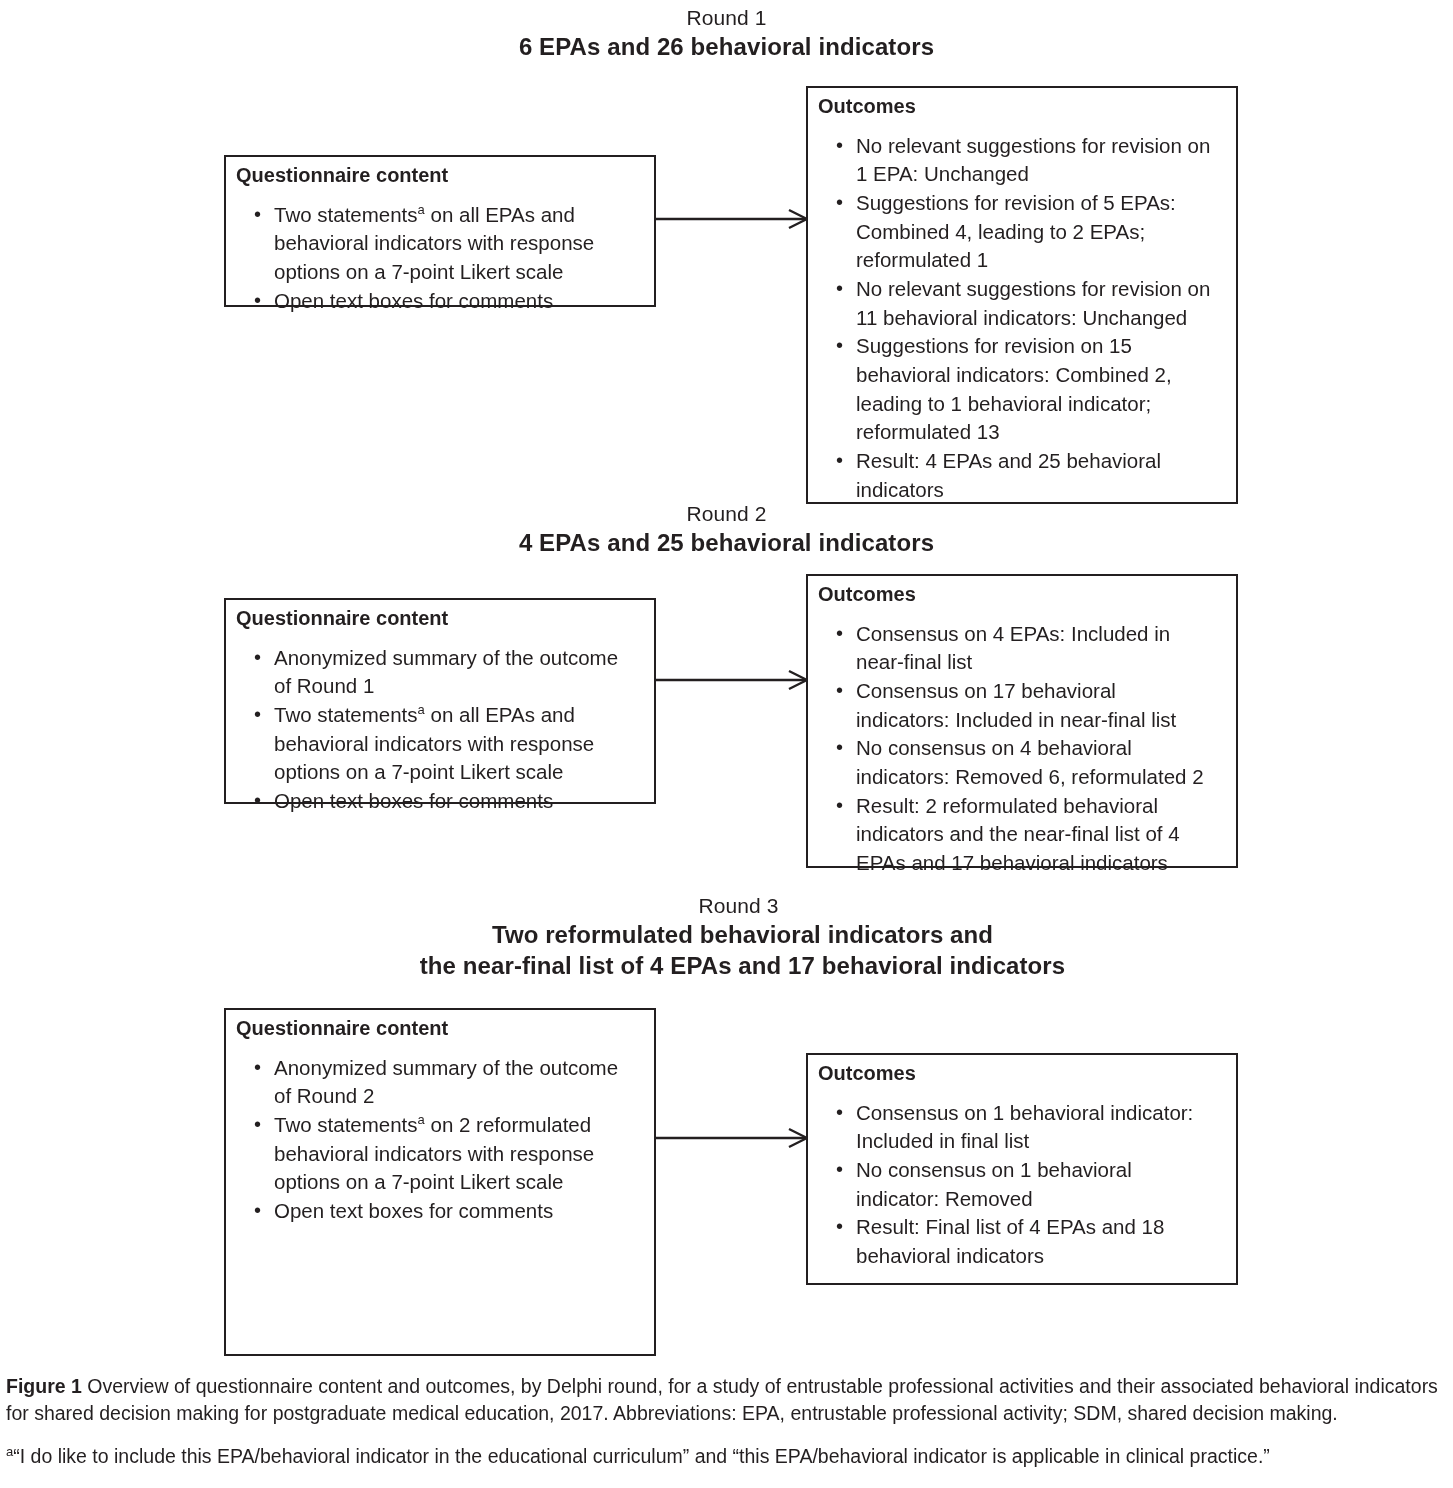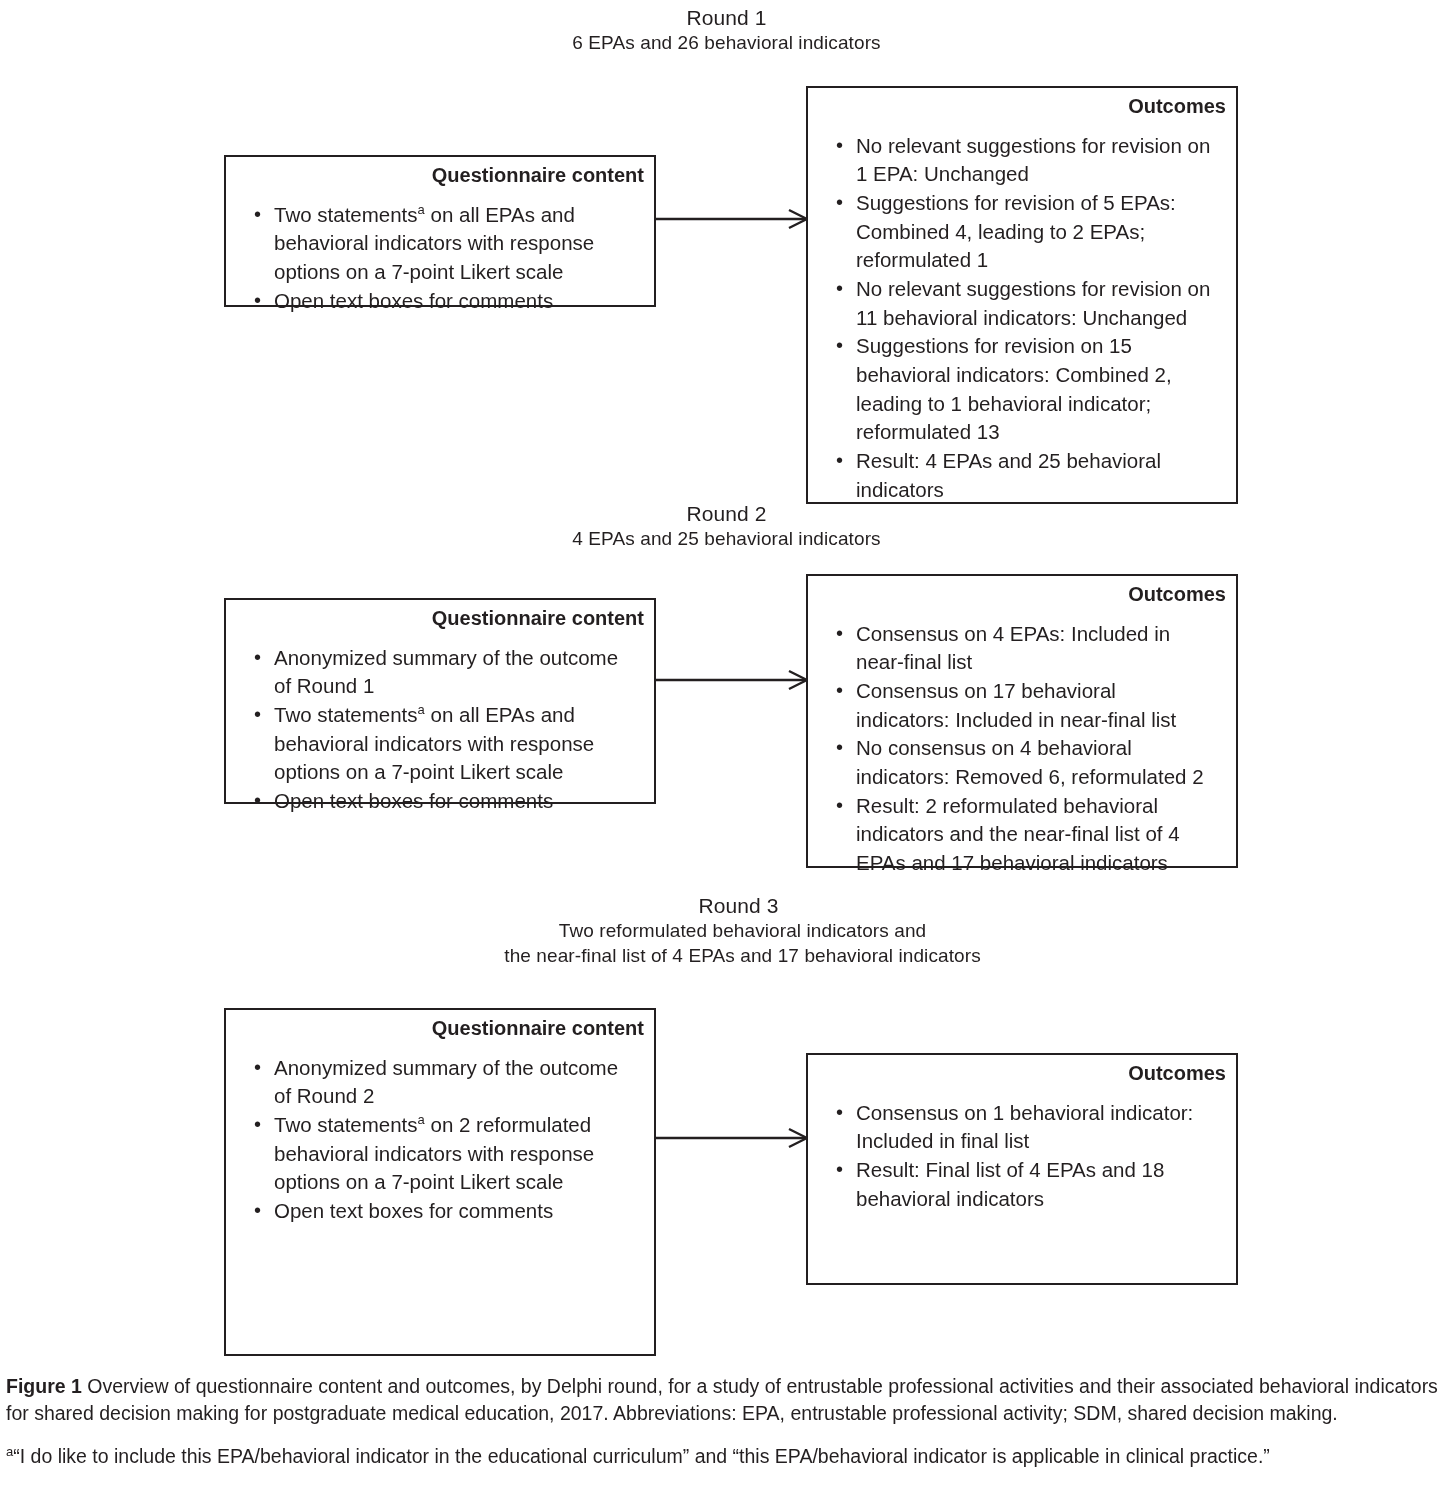--- a/index.html
+++ b/index.html
@@ -27,22 +27,22 @@
     width: 1453px;
     text-align: center;
     line-height: 1.30;
   }
   .round-title {
     font-weight: normal;
     font-size: 21px;
     letter-spacing: 0.1px;
   }
   .round-sub {
-    font-weight: normal;
-    font-size: 19px;
+    font-weight: bold;
+    font-size: 24px;
     letter-spacing: 0.1px;
   }
   #round1-header { top: 4px; }
   #round2-header { top: 500px; }
   #round3-header { top: 892px; margin-left: 12px; }
 
   
   .round-sub-block {
     display: block;
     padding-left: 8px;
@@ -50,21 +50,21 @@
 
   
   .box {
     position: absolute;
     border: 2.5px solid #231f20;
     background: #ffffff;
     box-sizing: border-box;
     padding: 6px 10px 8px 10px;
   }
   .box-title {
-    text-align: right;
+    text-align: left;
     font-weight: bold;
     font-size: 20px;
     line-height: 1.28;
     margin-bottom: 1px;
   }
   ul.box-list {
     list-style: none;
     margin: 12px;
     padding: 0;
   }
@@ -221,20 +221,21 @@
     <svg width="154" height="24" viewBox="0 0 154 24" aria-hidden="true">
       <line x1="0" y1="12" x2="150" y2="12" stroke="#231f20" stroke-width="2.4"></line>
       <polyline points="134,3 152,12 134,21" fill="none" stroke="#231f20" stroke-width="2.4"></polyline>
     </svg>
   </div>
 
   <div class="box" id="o-box-3">
     <div class="box-title">Outcomes</div>
     <ul class="box-list">
       <li>Consensus on 1 behavioral indicator: Included in final list</li>
+      <li>No consensus on 1 behavioral indicator: Removed</li>
       <li>Result: Final list of 4 EPAs and 18 behavioral indicators</li>
     </ul>
   </div>
 
   <div class="caption">
     <p><span class="fig-label">Figure 1</span><span> Overview of questionnaire content and outcomes, by Delphi round, for a study of entrustable professional activities and their associated behavioral indicators for shared decision making for postgraduate medical education, 2017. Abbreviations: EPA, entrustable professional activity; SDM, shared decision making.</span></p>
     <p class="footnote"><sup>a</sup><span>“I do like to include this EPA/behavioral indicator in the educational curriculum” and “this EPA/behavioral indicator is applicable in clinical practice.”</span></p>
   </div>
 
 </div>

